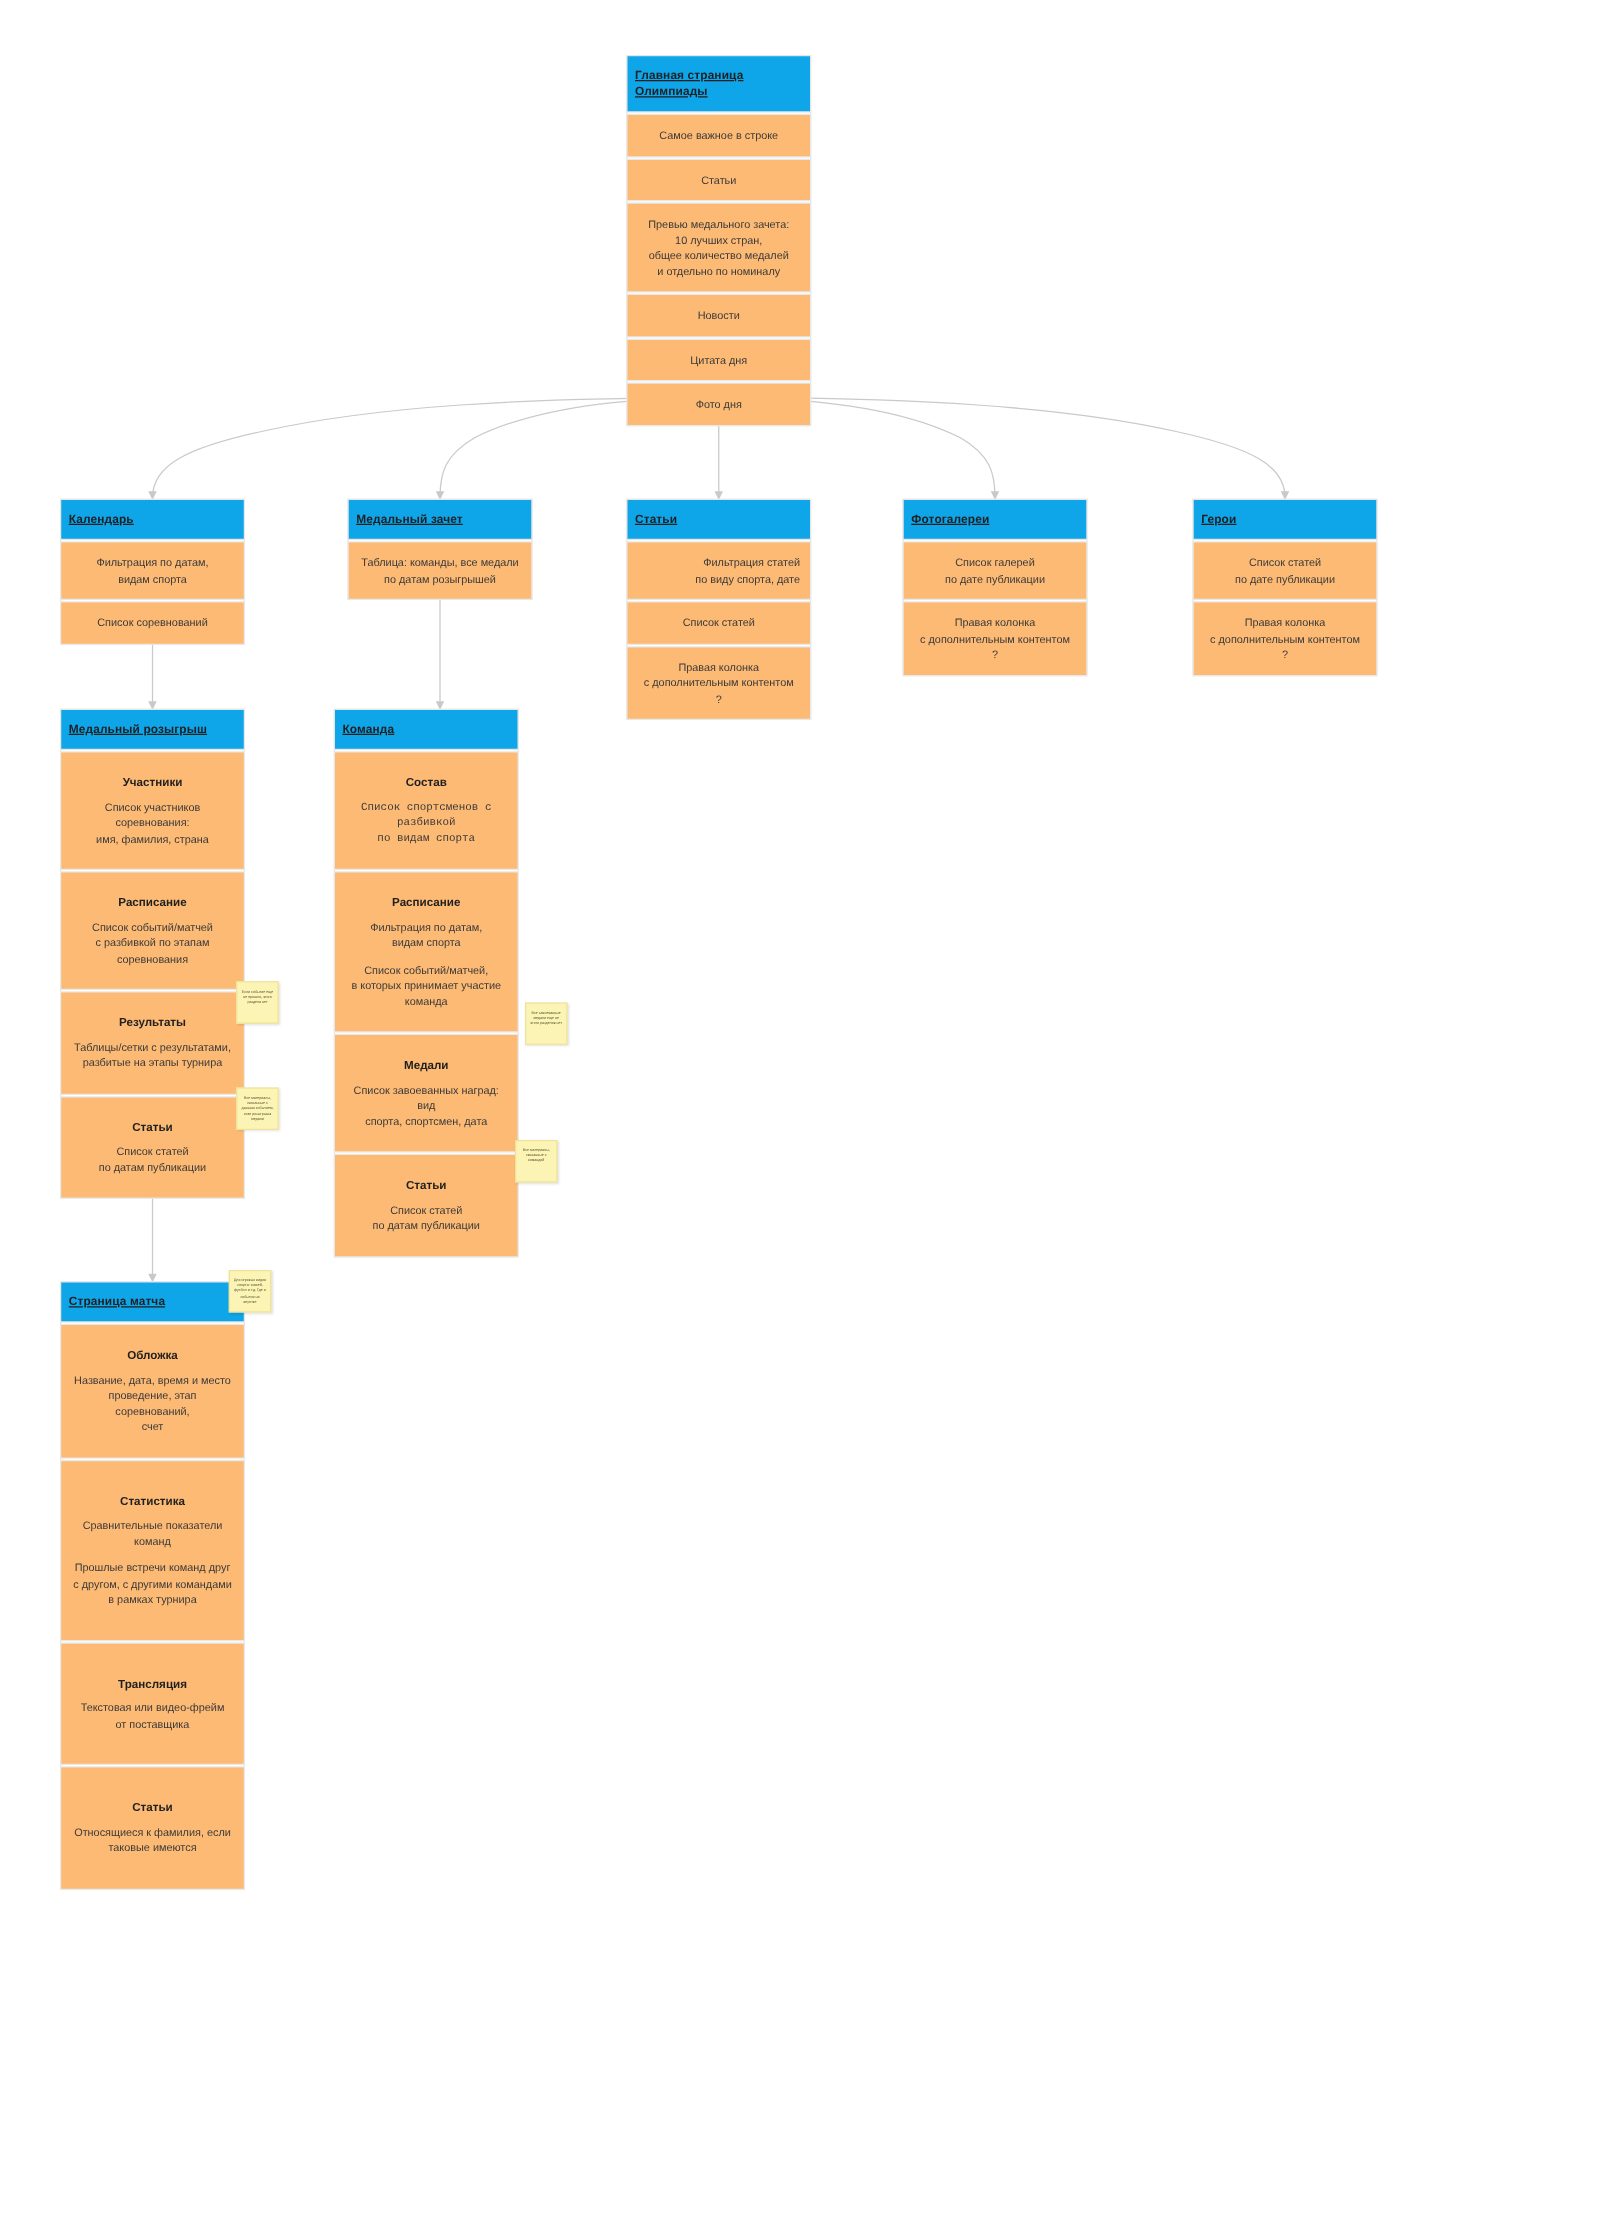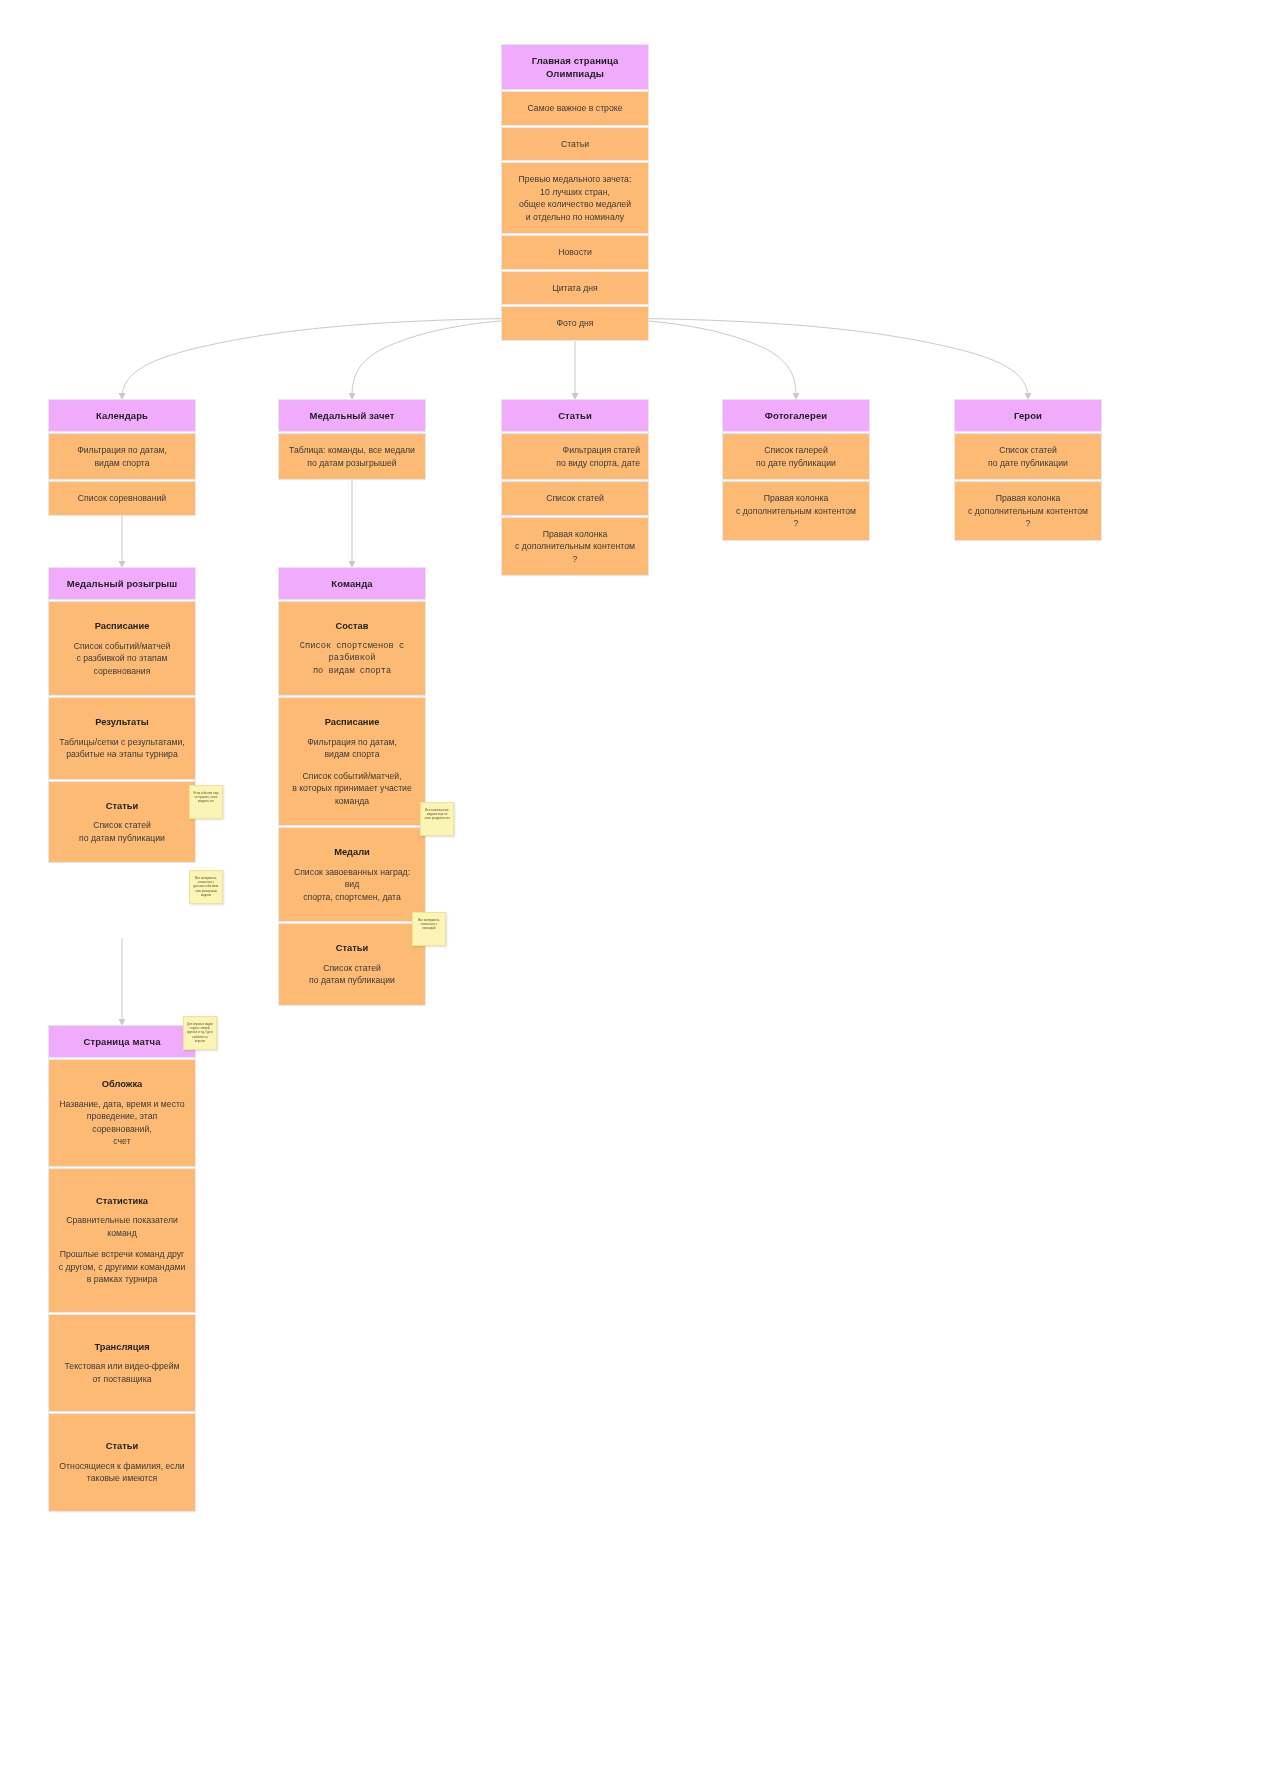--- a/index.html
+++ b/index.html
@@ -12,29 +12,30 @@
     color:#2b2b2b;
     overflow:hidden;
   }
   #svg-links{position:absolute;left:0;top:0;width:1280px;height:1774px;pointer-events:none;}
   .node{
     position:absolute;
     background:#ffffff;
     box-shadow:0 0 0 1px #e6e6e6;
   }
   .node-header{
-    background:#f0abfc;
+    background:#0ea5e9;
     box-shadow:0 0 0 1px #e6e6e6;
-    text-align:center;
+    text-align:left;
     font-weight:bold;
     font-size:9.5px;
     line-height:13px;
     color:#1f1f1f;
     padding:9px 6px;
     letter-spacing:.1px;
+    text-decoration:underline;
   }
   .block{
     background:#fdba74;
     box-shadow:0 0 0 1px #e8e8e8;
     text-align:center;
     font-size:8.7px;
     line-height:12.5px;
     color:#3a3a3a;
     padding:10px 8px;
     margin-top:3px;
@@ -185,38 +186,43 @@
   <div class="block">
       <span class="b-sub" style="white-space: pre-line;">Правая колонка
 с дополнительным контентом
 ?</span>
     </div>
 </div>
 
 <div class="node" style="left:49px;top:568px;width:146px;">
   <div class="node-header">Медальный розыгрыш</div>
   <div class="block tall">
+    <span class="b-title">Участники</span>
+    <span class="b-sub" style="white-space: pre-line;">Список участников соревнования:
+имя, фамилия, страна</span>
+  </div>
+  <div class="block tall">
     <span class="b-title">Расписание</span>
     <span class="b-sub" style="white-space: pre-line;">Список событий/матчей
 с разбивкой по этапам
 соревнования</span>
   </div>
   <div class="block tall">
     <span class="b-title">Результаты</span>
     <span class="b-sub" style="white-space: pre-line;">Таблицы/сетки с результатами,
 разбитые на этапы турнира</span>
   </div>
   <div class="block tall">
     <span class="b-title">Статьи</span>
     <span class="b-sub" style="white-space: pre-line;">Список статей
 по датам публикации</span>
   </div>
 </div>
 
-<div class="node" style="left:279px;top:568px;width:146px;">
+<div class="node" style="left:268px;top:568px;width:146px;">
   <div class="node-header">Команда</div>
   <div class="block tall">
     <span class="b-title">Состав</span>
     <span class="b-sub" style="white-space: pre-line; font-family: Liberation Mono, monospace;">Список спортсменов с разбивкой
 по видам спорта</span>
   </div>
   <div class="block tall">
     <span class="b-title">Расписание</span>
     <span class="b-sub" style="white-space: pre-line;">Фильтрация по датам,
 видам спорта</span>

